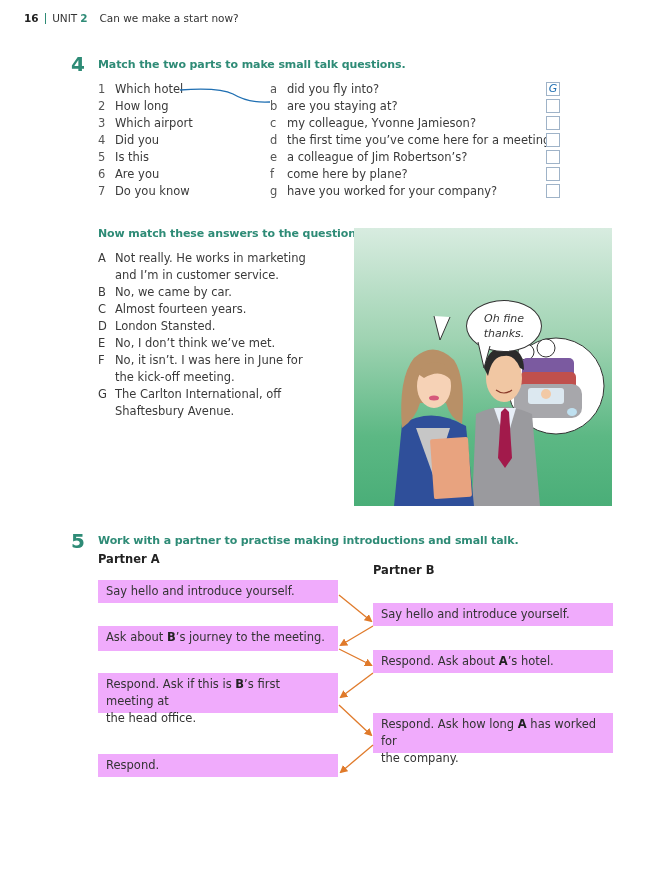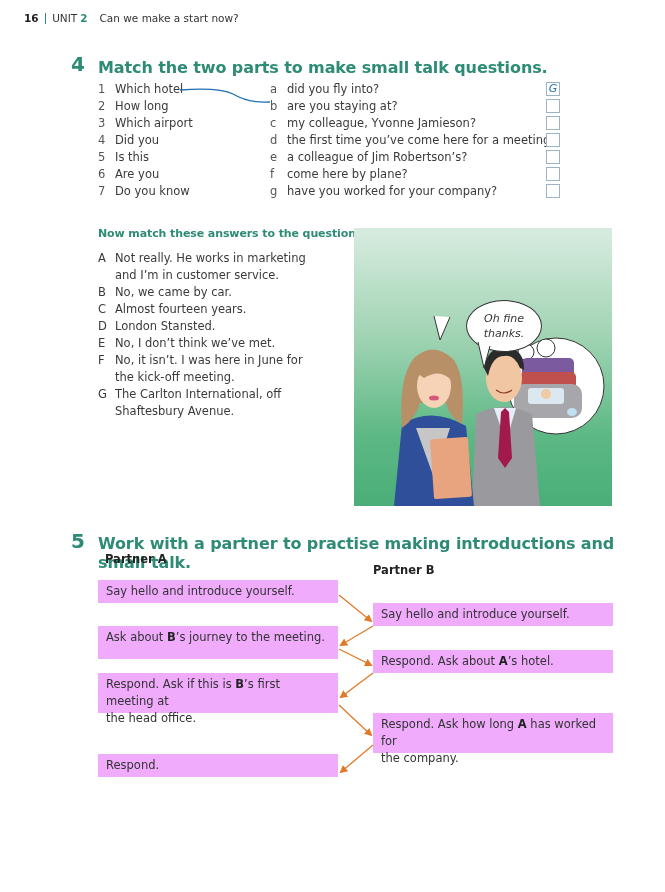--- a/index.html
+++ b/index.html
@@ -9,21 +9,21 @@
 
   
   .hdr { top: 12px; left: 24px; font-size: 10.5px; color: #333; display: flex; align-items: center; white-space: nowrap; }
   .hdr .pg { font-weight: bold; color: #222; }
   .hdr .bar { display: inline-block; width: 1.5px; height: 11px; background: #2e8b76; margin: 0 6px 0 6px; }
   .hdr .unitnum { color: #2e8b76; font-weight: bold; margin-left: 3px; }
   .hdr .ttl { margin-left: 12px; }
 
   
   .exnum { font-size: 20px; font-weight: bold; color: #2e8b76; font-family: "DejaVu Sans", sans-serif; }
-  .exhead { font-size: 16px; font-weight: bold; color: #2e8b76; font-family: "DejaVu Sans", sans-serif; letter-spacing: -0.1px; }
+  .exhead { font-size: 11px; font-weight: bold; color: #2e8b76; font-family: "DejaVu Sans", sans-serif; letter-spacing: -0.1px; }
 
   .txt { font-size: 11.5px; color: #3a3a3a; line-height: 17px; white-space: nowrap; font-family: "DejaVu Sans", sans-serif; }
   .num { color: #555; }
 
   .q-row { position: absolute; height: 17px; }
   .ans-box { position: absolute; width: 14px; height: 14px; border: 1px solid #9fb3c8; background: #fff; box-sizing: border-box; }
   .ans-box span { display: block; text-align: center; font-style: italic; font-size: 11px; color: #1f6fb2; line-height: 12px; }
 
   
   .illus { left: 354px; top: 228px; width: 258px; height: 278px; overflow: hidden;
@@ -167,27 +167,27 @@
 
   <svg width="258" height="278" style="position:absolute; left:0; top:0; pointer-events:none;">
     <path d="M80,88 L86,112 L96,89" fill="#fff" stroke="#333" stroke-width="1"></path>
     <path d="M124,114 L130,140 L136,118" fill="#fff" stroke="#333" stroke-width="1"></path>
   </svg>
 </div>
 
 <div class="abs exnum" style="left:71px; top:529px;">5</div>
 <div class="abs exhead" style="left:98px; top:534px;">Work with a partner to practise making introductions and small talk.</div>
 
-<div class="abs plabel" style="left:98px; top:552px;margin-left:7px;">Partner A</div>
+<div class="abs plabel" style="left:98px; top:552px;">Partner A</div>
 <div class="abs plabel" style="left:373px; top:563px;">Partner B</div>
 
 <div class="pbox" style="left:98px; top:580px; width:240px; height:23px;">
   <span>Say hello and introduce yourself.</span>
 </div>
-<div class="pbox" style="left:98px; top:626px; width:240px; height:33px;">
+<div class="pbox" style="left:98px; top:626px; width:240px; height:25px;">
   <span>Ask about </span><b>B</b><span>’s journey to the meeting.</span>
 </div>
 <div class="pbox" style="left:98px; top:673px; width:240px; height:40px;">
   <span>Respond. Ask if this is </span><b>B</b><span>’s first meeting at</span><br>
   <span>the head office.</span>
 </div>
 <div class="pbox" style="left:98px; top:754px; width:240px; height:23px;">
   <span>Respond.</span>
 </div>
 

